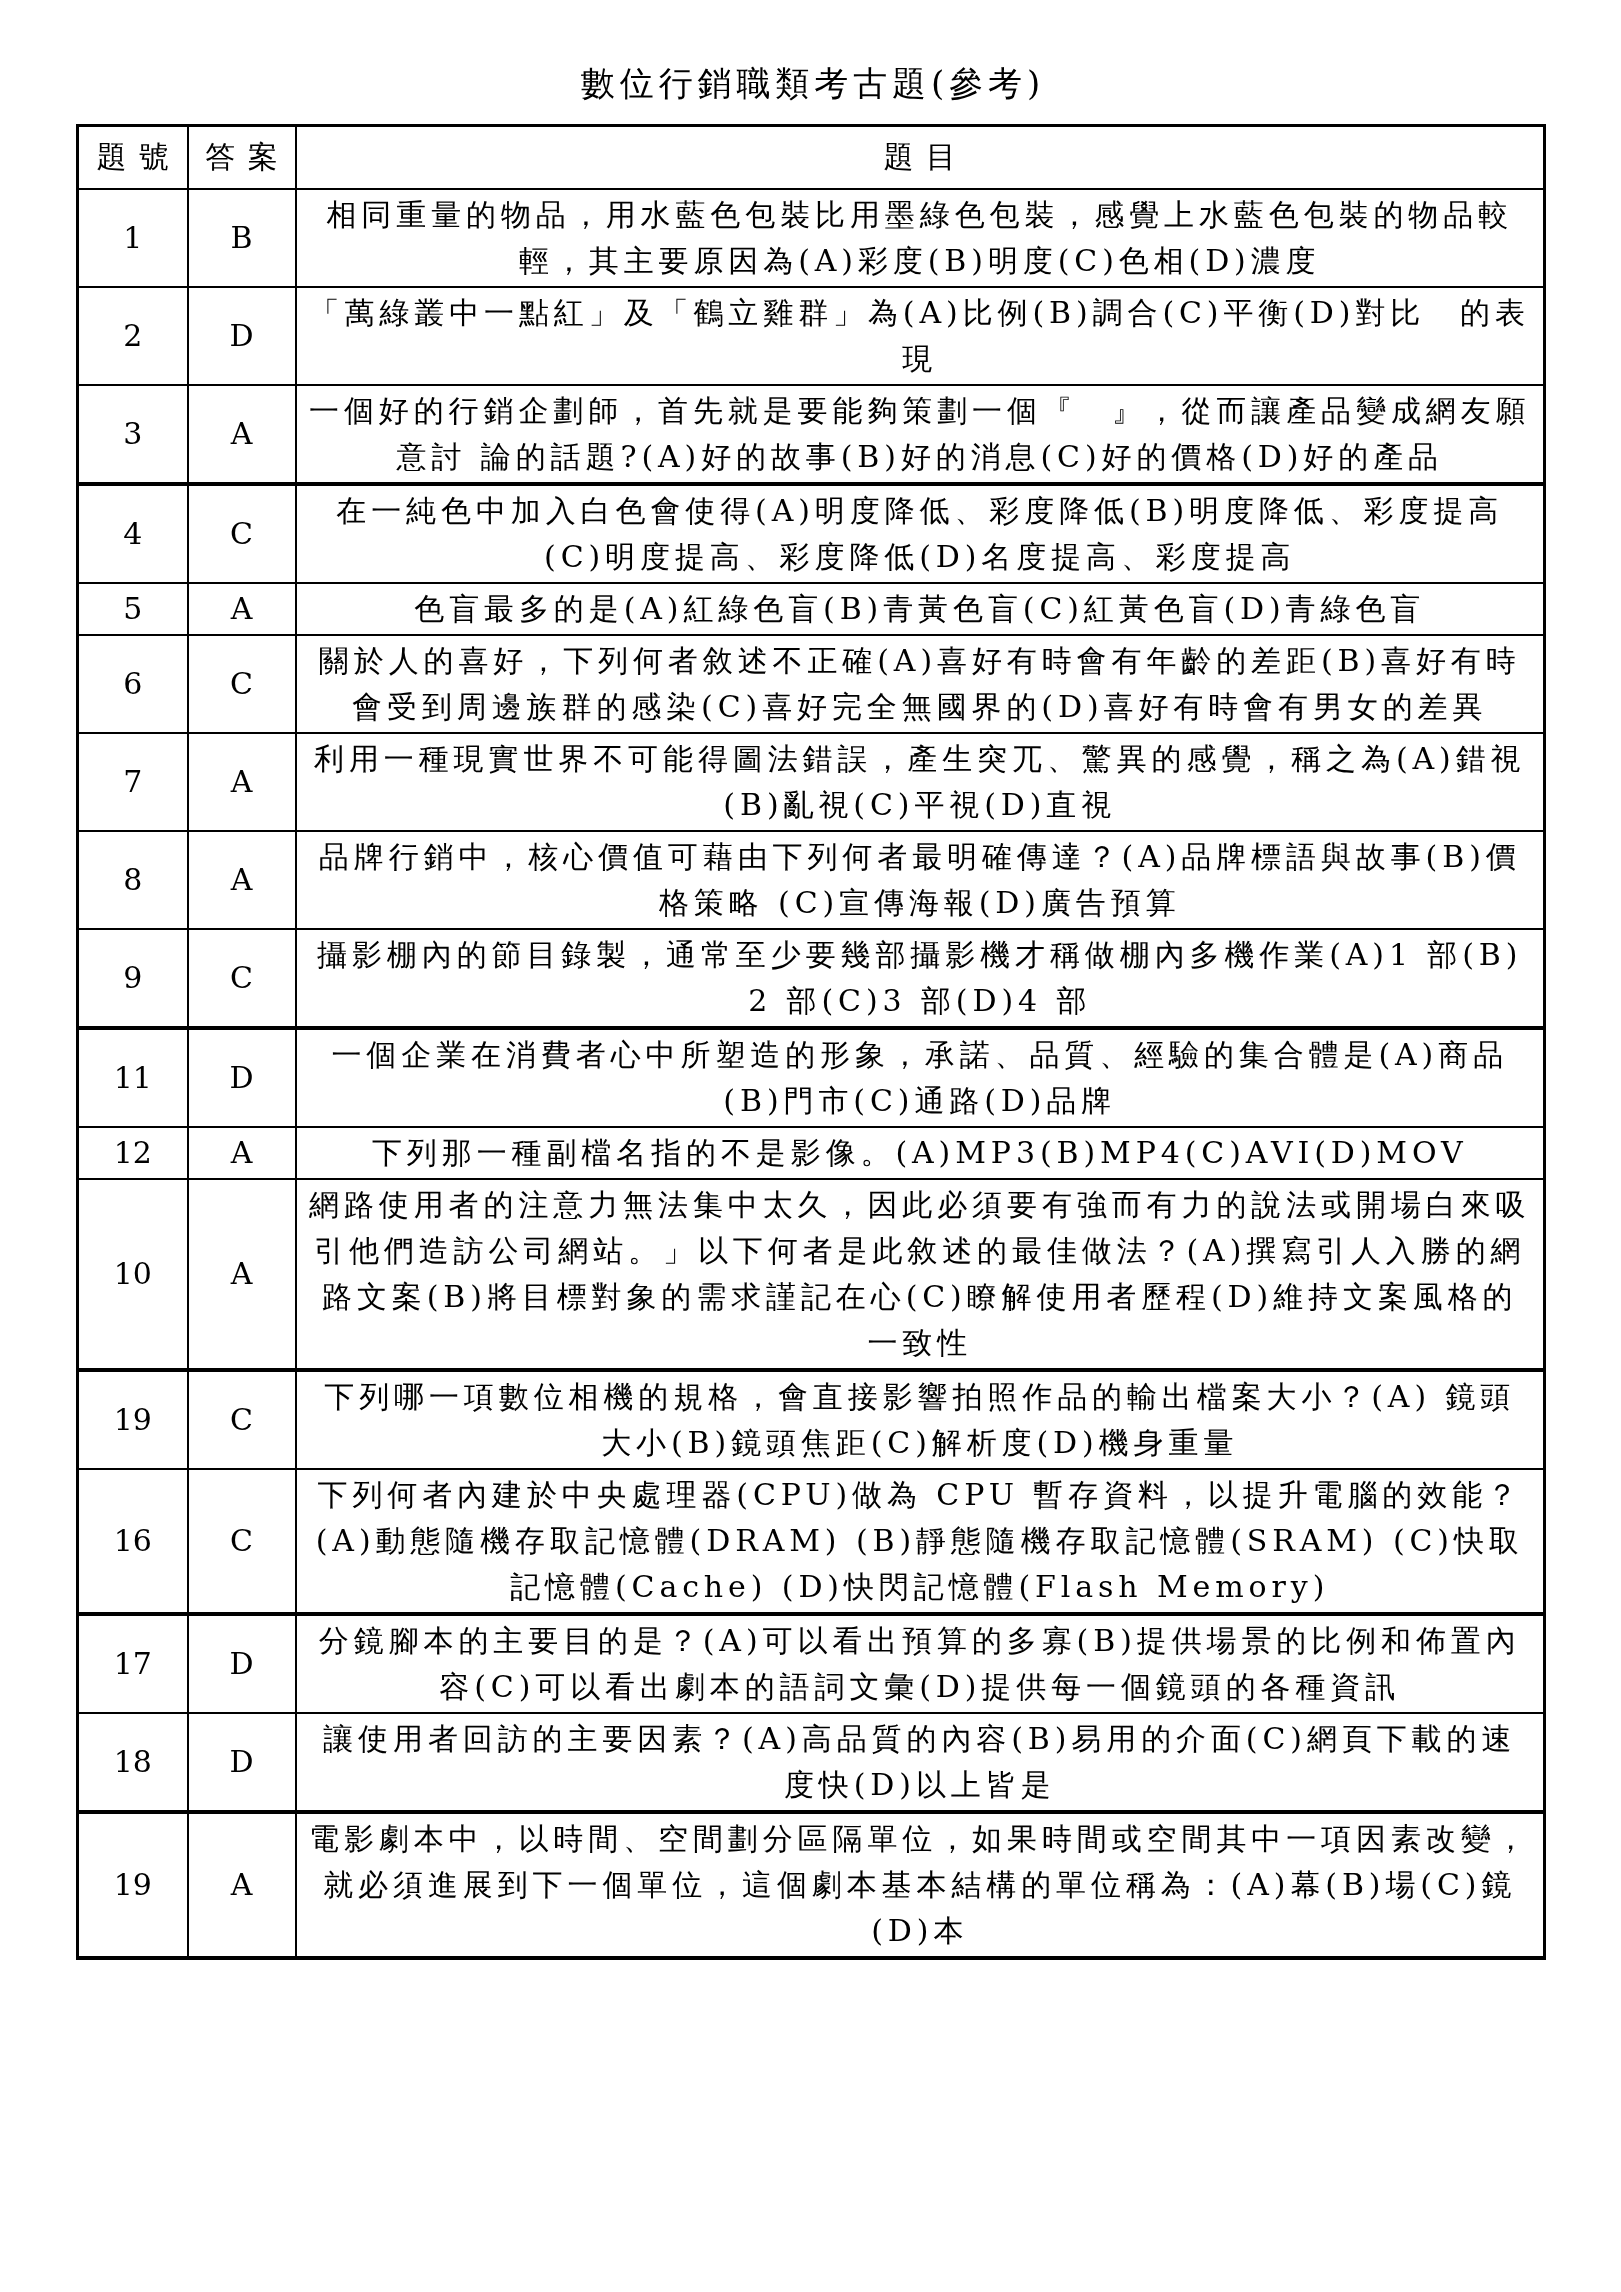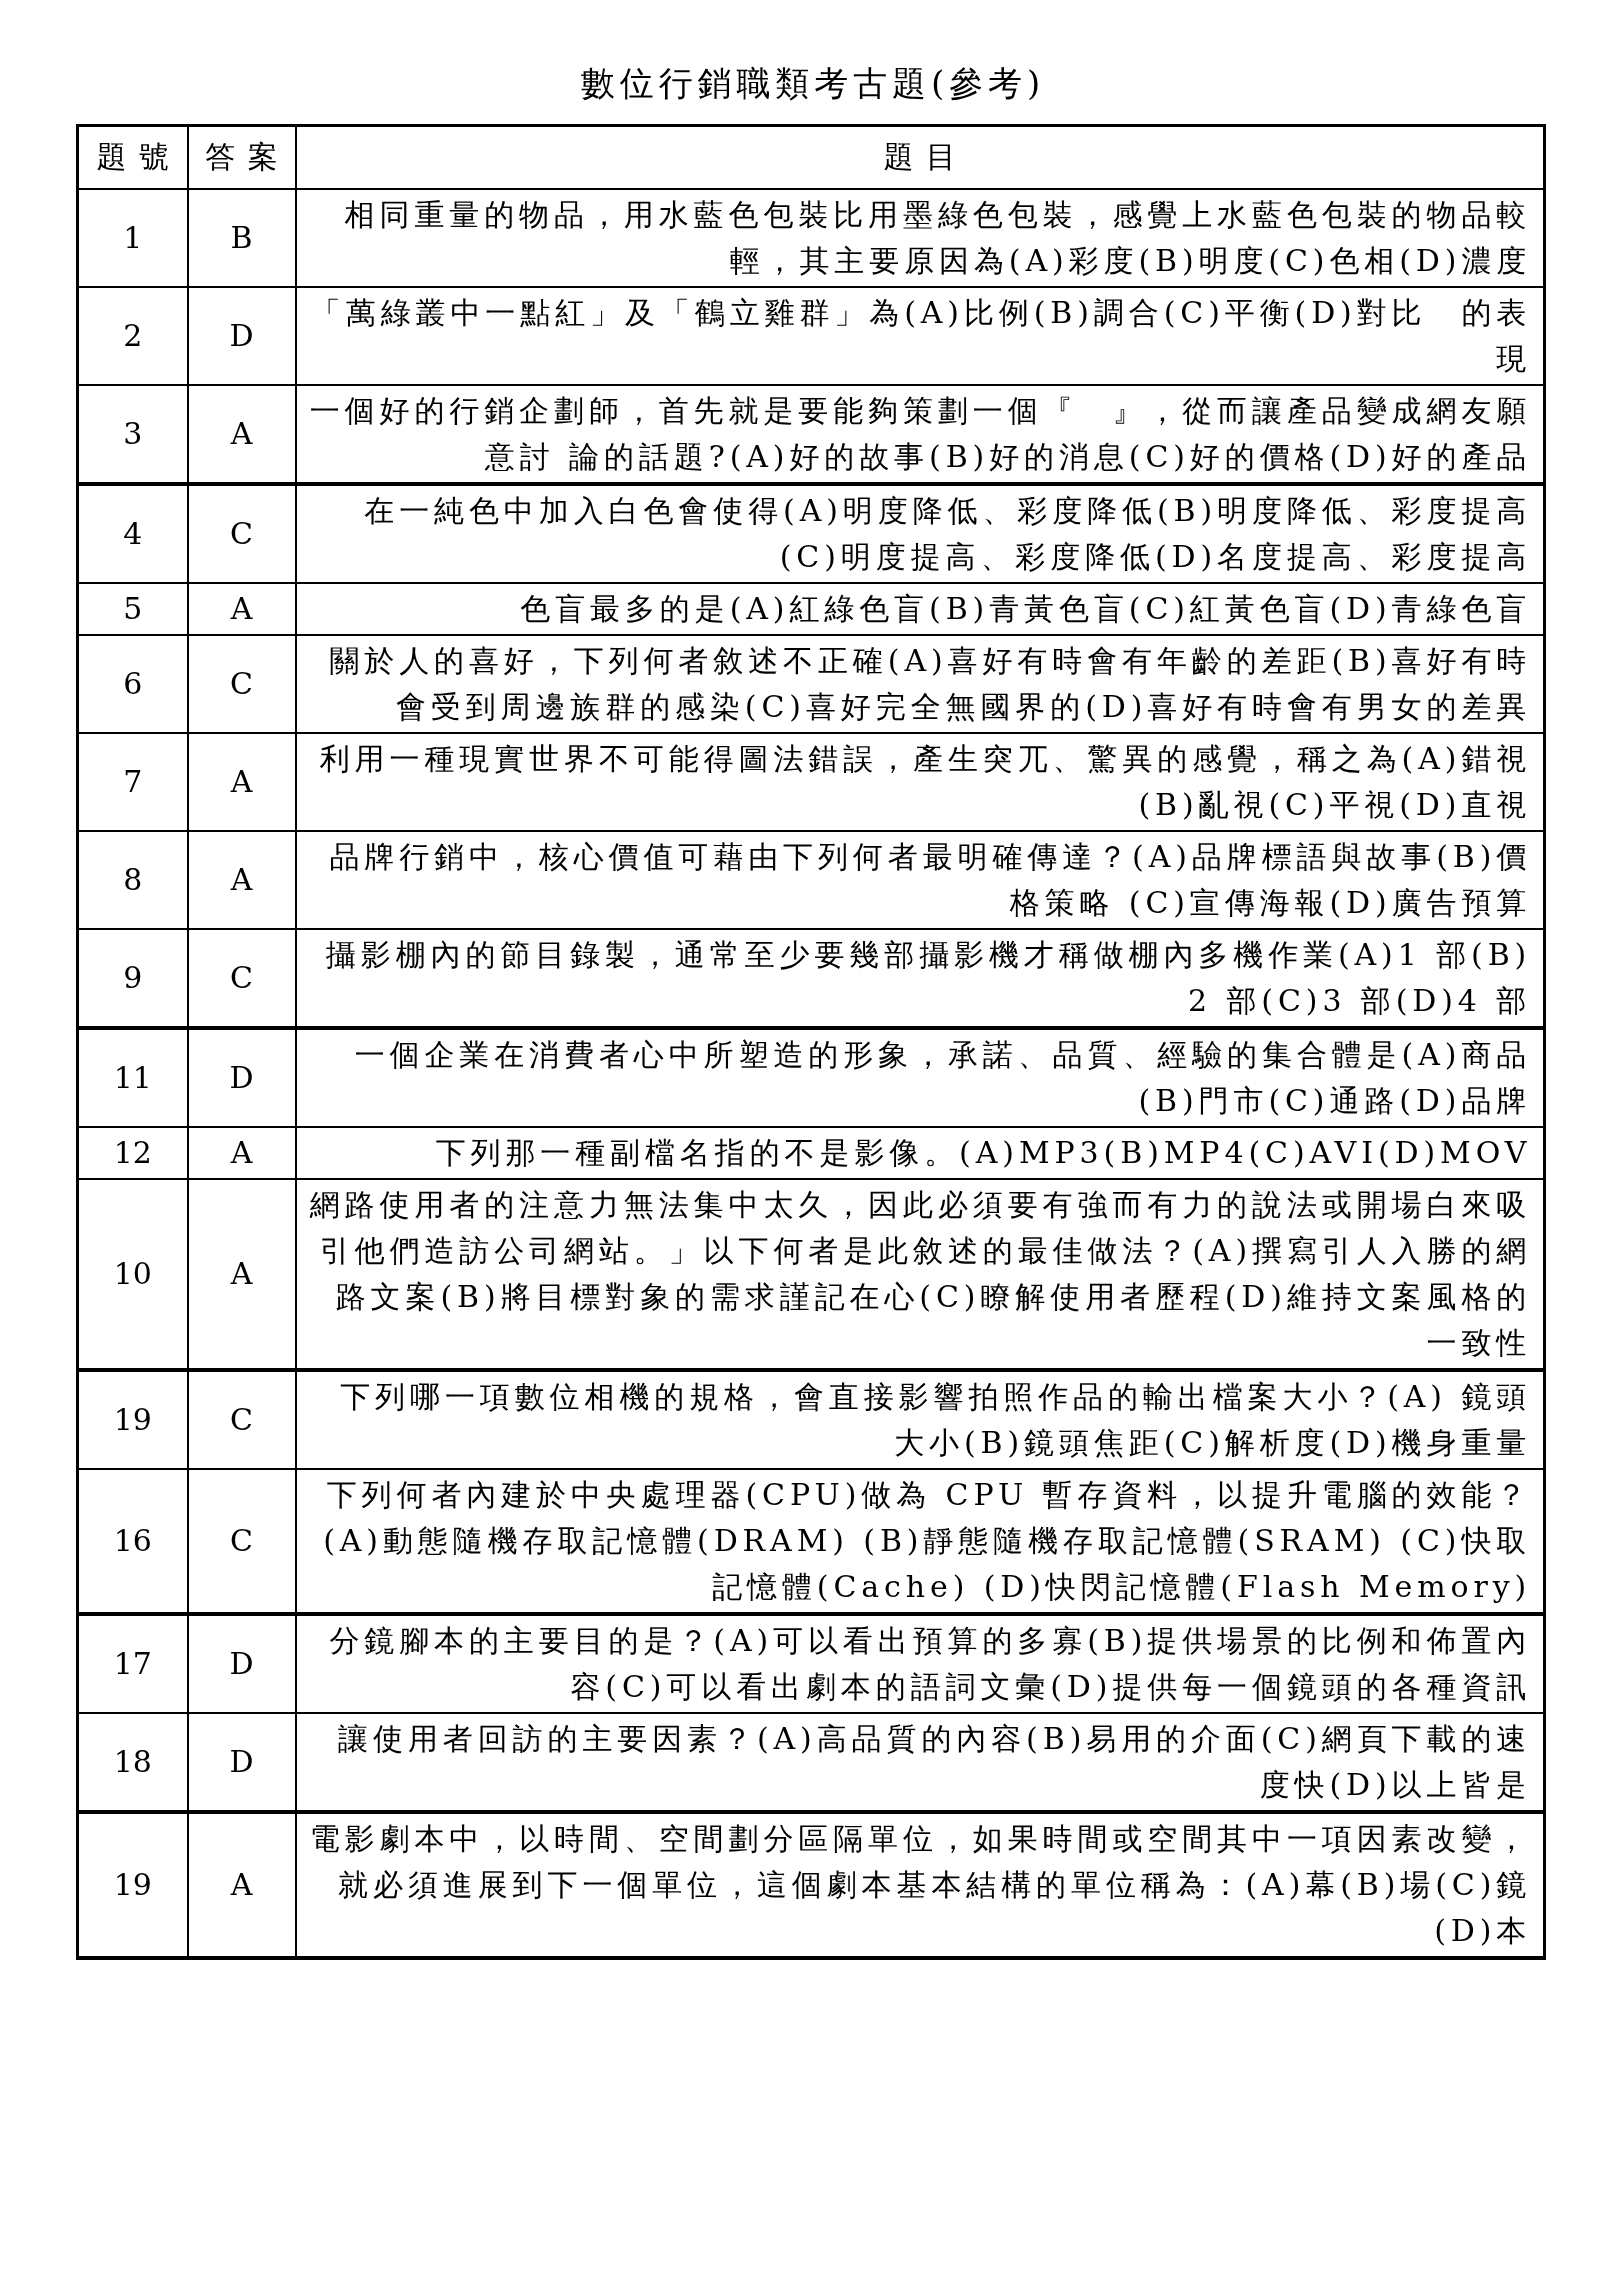--- a/index.html
+++ b/index.html
@@ -53,21 +53,21 @@
   td.num-cell, td.ans-cell {
     text-align: center;
     vertical-align: middle;
     font-size: 30px;
     padding: 0;
   }
   td.q-cell {
     font-size: 30px;
     line-height: 46px;
     letter-spacing: 4.9px;
-    text-align: right;
+    text-align: center;
     vertical-align: middle;
     padding: 2px 11.8px;
     word-break: break-all;
   }
   tr.thick-after td {
     border-bottom-width: 4.9px;
   }
 </style>
 </head>
 <body>

